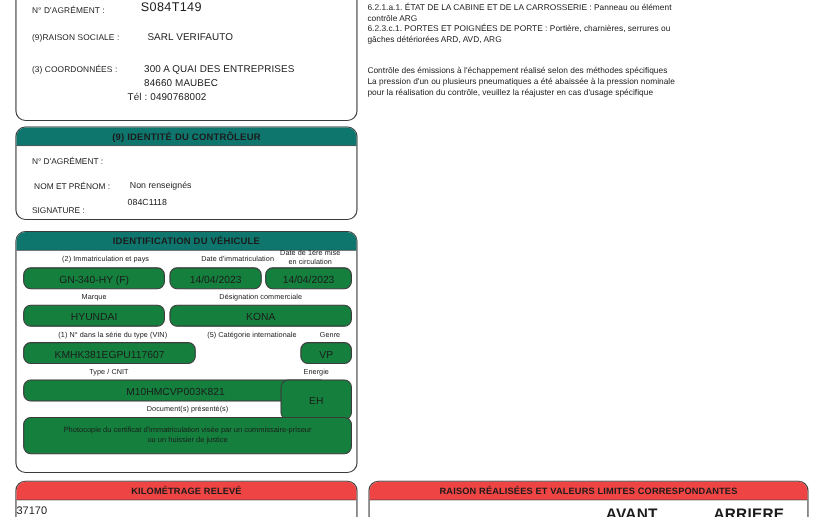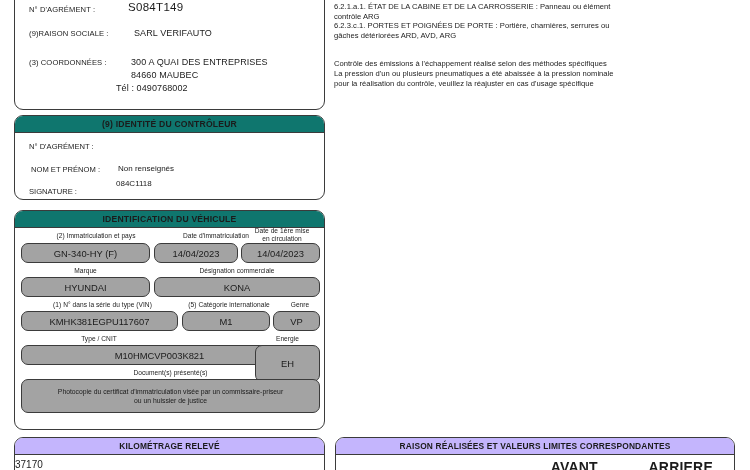--- a/index.html
+++ b/index.html
@@ -44,31 +44,31 @@
 
   
   #sec-vehicule{left:14px;top:210px;width:311px;height:220px;}
   .vlabel{
     position:absolute;text-align:center;font-size:6.6px;
     letter-spacing:.05px;line-height:7.6px;color:#1b1b1b;
   }
   .vbox{
     position:absolute;border:1px solid #3b3b3b;border-radius:7px;
     box-sizing:border-box;display:flex;align-items:center;justify-content:center;
-    font-size:9.4px;background:#a3a3a3;
+    font-size:9.4px;background:#15803d;
   }
   .vbox.small{font-size:6.8px;line-height:9px;flex-direction:column;}
 
   
   #sec-km{left:14px;top:437px;width:311px;height:60px;}
   #sec-mes{left:335px;top:437px;width:400px;height:60px;}
   .tbl-hdr{
     text-align:center;font-weight:bold;font-size:8.4px;
     padding:3px 0 3px;border-bottom:1px solid #3b3b3b;
-    background:#c4b5fd;border-radius:8px 8px 0 0;letter-spacing:.15px;
+    background:#ef4444;border-radius:8px 8px 0 0;letter-spacing:.15px;
   }
   .km-val{text-align:left;font-size:10px;padding-top:4px;}
   .mes-cols{display:flex;font-size:14px;font-weight:bold;padding-top:4px;}
   .mes-spacer{flex:0 0 185px;}
   .mes-col{flex:1;text-align:center;letter-spacing:.2px;}
 
   
   #sec-right{position:absolute;left:334px;top:2px;width:402px;}
   .rt-line{font-size:7.6px;line-height:9.6px;letter-spacing:.02px;color:#1b1b1b;}
   .rt-gap{height:19px;}
@@ -124,21 +124,20 @@
     <div class="vlabel" style="left:139px;top:56px;width:166px;">Désignation commerciale</div>
 
     <div class="vbox" style="left:6px;top:66px;width:129px;height:20px;">HYUNDAI</div>
     <div class="vbox" style="left:139px;top:66px;width:166px;height:20px;">KONA</div>
 
     <div class="vlabel" style="left:6px;top:90px;width:163px;">(1) N° dans la série du type (VIN)</div>
     <div class="vlabel" style="left:164px;top:90px;width:100px;">(5) Catégorie internationale</div>
     <div class="vlabel" style="left:265px;top:90px;width:40px;">Genre</div>
 
     <div class="vbox" style="left:6px;top:100px;width:157px;height:20px;">KMHK381EGPU117607</div>
-    <div class="vbox" style="left:167px;top:100px;width:88px;height:20px;">M1</div>
     <div class="vbox" style="left:258px;top:100px;width:47px;height:20px;">VP</div>
 
     <div class="vlabel" style="left:6px;top:124px;width:156px;">Type / CNIT</div>
     <div class="vlabel" style="left:240px;top:124px;width:65px;">Energie</div>
 
     <div class="vbox" style="left:6px;top:134px;width:277px;height:20px;">M10HMCVP003K821</div>
     <div class="vbox" style="left:240px;top:134px;width:65px;height:37px;">EH</div>
 
     <div class="vlabel" style="left:6px;top:158px;width:299px;">Document(s) présenté(s)</div>
     <div class="vbox small" style="left:6px;top:168px;width:299px;height:34px;">

